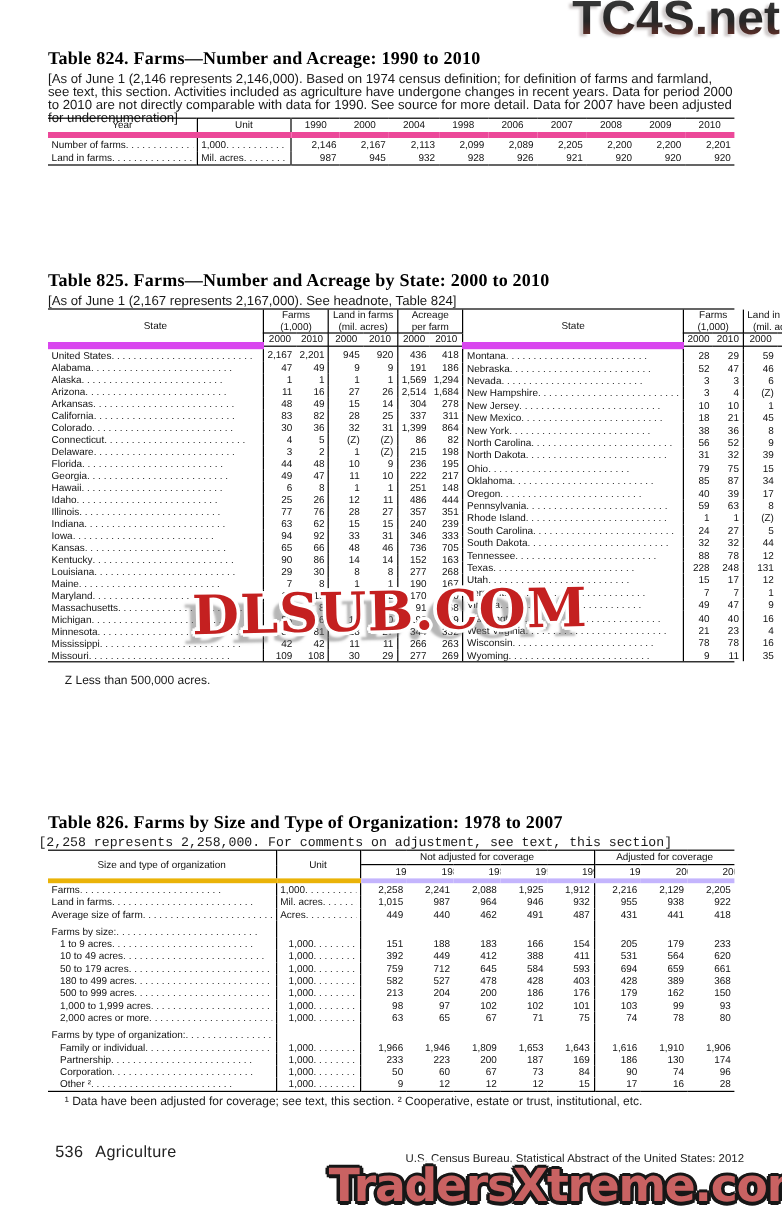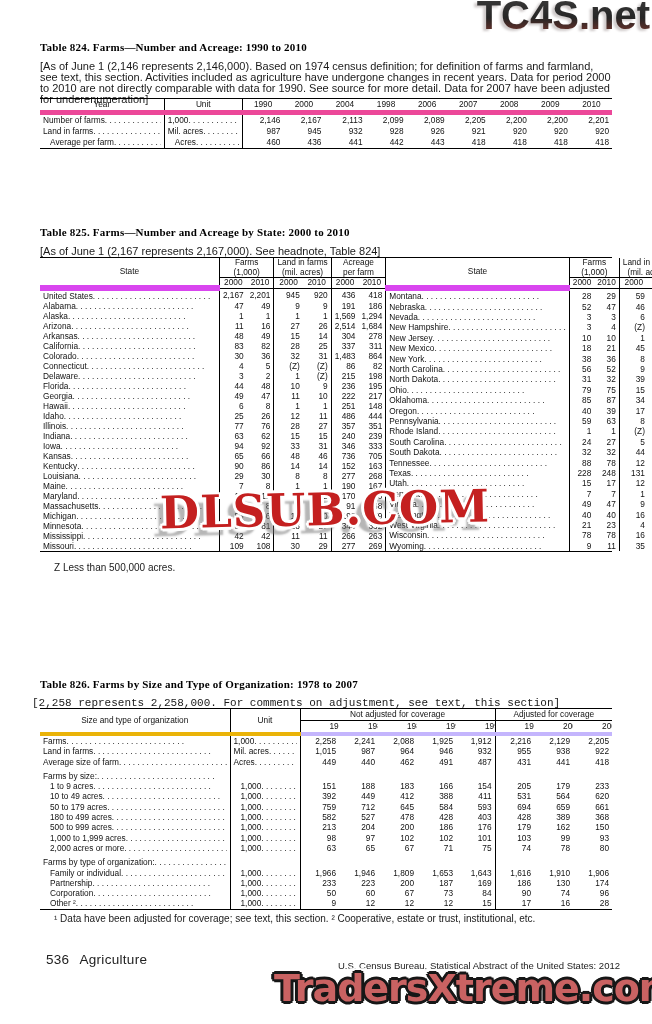--- a/index.html
+++ b/index.html
@@ -1,19 +1,19 @@
 <!DOCTYPE html>
 <html><head>
 <meta charset="utf-8">
 <style>
   html,body{margin:0;padding:0;}
   body{width:652px;height:1024px;background:#fff;position:relative;overflow:hidden;
        font-family:"Liberation Sans",sans-serif;color:#111;}
   .abs{position:absolute;}
-  .title{font-family:"Liberation Serif",serif;font-weight:bold;font-size:11px;color:#000;letter-spacing:.2px;}
+  .title{font-family:"Liberation Serif",serif;font-weight:bold;font-size:15px;color:#000;letter-spacing:.2px;}
   .headnote{font-size:11px;line-height:11px;color:#1a1a1a;}
   .srcp{font-size:8.6px;line-height:11px;color:#1a1a1a;text-indent:14px;margin:0;}
   .fnote{font-size:10px;line-height:11px;color:#1a1a1a;text-indent:14px;}
   .i{font-style:italic;}
   
   table{border-collapse:collapse;table-layout:fixed;}
   th,td{padding:0 3px;font-weight:normal;font-size:8.3px;color:#111;overflow:hidden;white-space:nowrap;}
   .n{text-align:right;}
   .hc{text-align:center;vertical-align:middle;}
   .br{border-right:1px solid #000;}
@@ -151,43 +151,20 @@
       <td class="n">987</td>
       <td class="n">945</td>
       <td class="n">932</td>
       <td class="n">928</td>
       <td class="n">926</td>
       <td class="n">921</td>
       <td class="n">920</td>
       <td class="n">920</td>
       <td class="n">920</td>
     </tr>
-      <tr class="ind">
-      <td class="lb br">
-          <span class="lbx">
-            <span class="nm">Average per farm</span>
-            <span class="dots"></span>
-          </span>
-        </td>
-      <td class="lb br">
-          <span class="lbx">
-            <span class="nm">Acres</span>
-            <span class="dots"></span>
-          </span>
-        </td>
-      <td class="n">460</td>
-      <td class="n">436</td>
-      <td class="n">441</td>
-      <td class="n">442</td>
-      <td class="n">443</td>
-      <td class="n">418</td>
-      <td class="n">418</td>
-      <td class="n">418</td>
-      <td class="n">418</td>
-    </tr>
     </tbody>
 </table>
 
 <p class="abs srcp" id="t824-src"><span></span><span class="i"></span><span></span><span class="i"></span><span></span></p>
 
 <div class="abs title" id="t825-title">Table 825. Farms—Number and Acreage by State: 2000 to 2010</div>
 <div class="abs headnote" id="t825-head">[As of June 1 (2,167 represents 2,167,000). See headnote, Table 824]</div>
 
 <div class="abs" id="t825wrap">
   <table id="t825l">
@@ -314,21 +291,21 @@
         <td class="lb br">
             <span class="lbx">
               <span class="nm">Colorado</span>
               <span class="dots"></span>
             </span>
           </td>
         <td class="n">30</td>
         <td class="n br">36</td>
         <td class="n">32</td>
         <td class="n br">31</td>
-        <td class="n">1,483</td>
+        <td class="n">1,399</td>
         <td class="n">864</td>
       </tr>
         <tr>
         <td class="lb br">
             <span class="lbx">
               <span class="nm">Connecticut</span>
               <span class="dots"></span>
             </span>
           </td>
         <td class="n">4</td>

